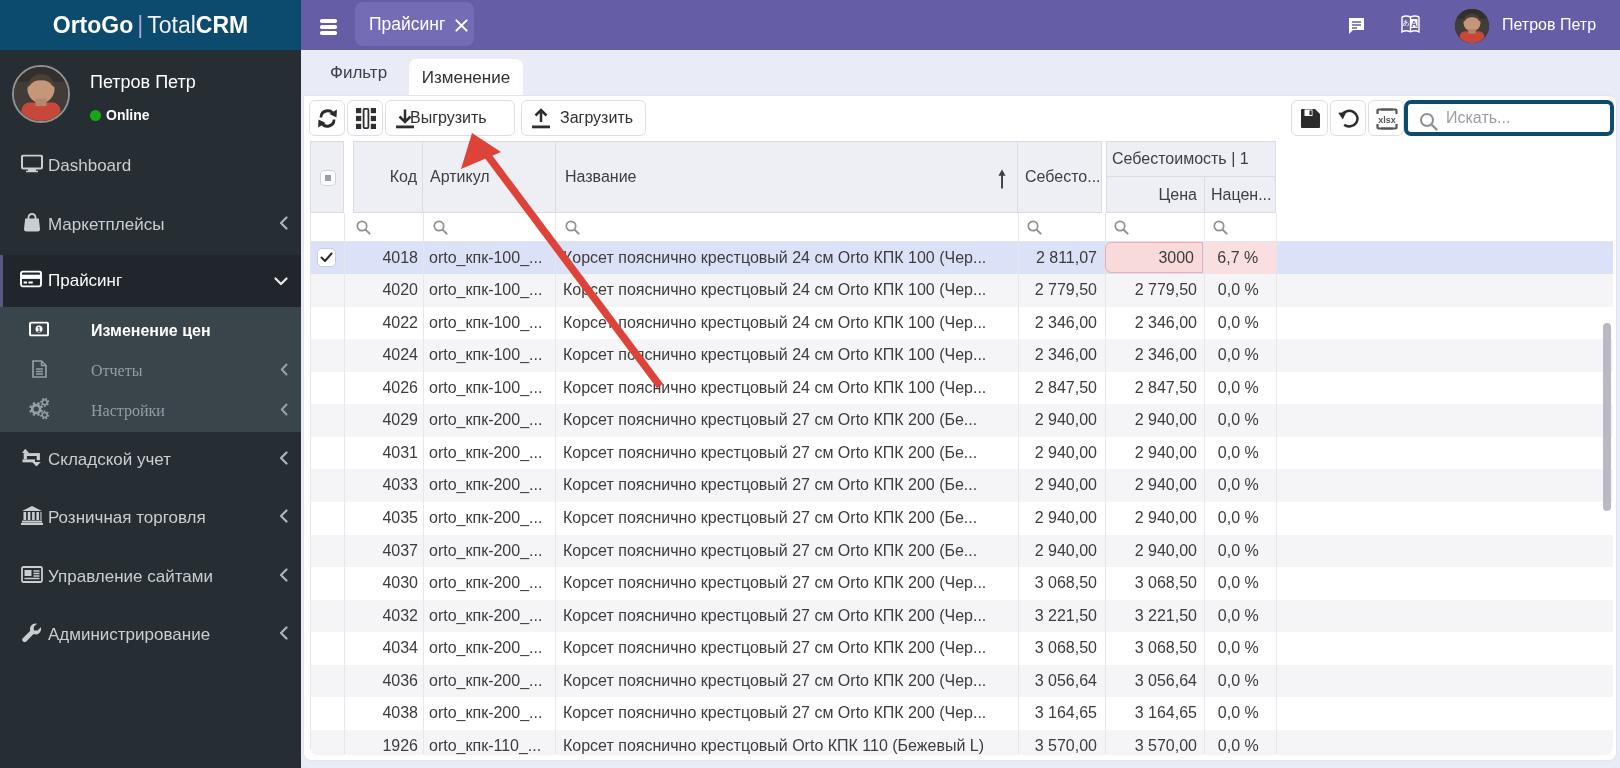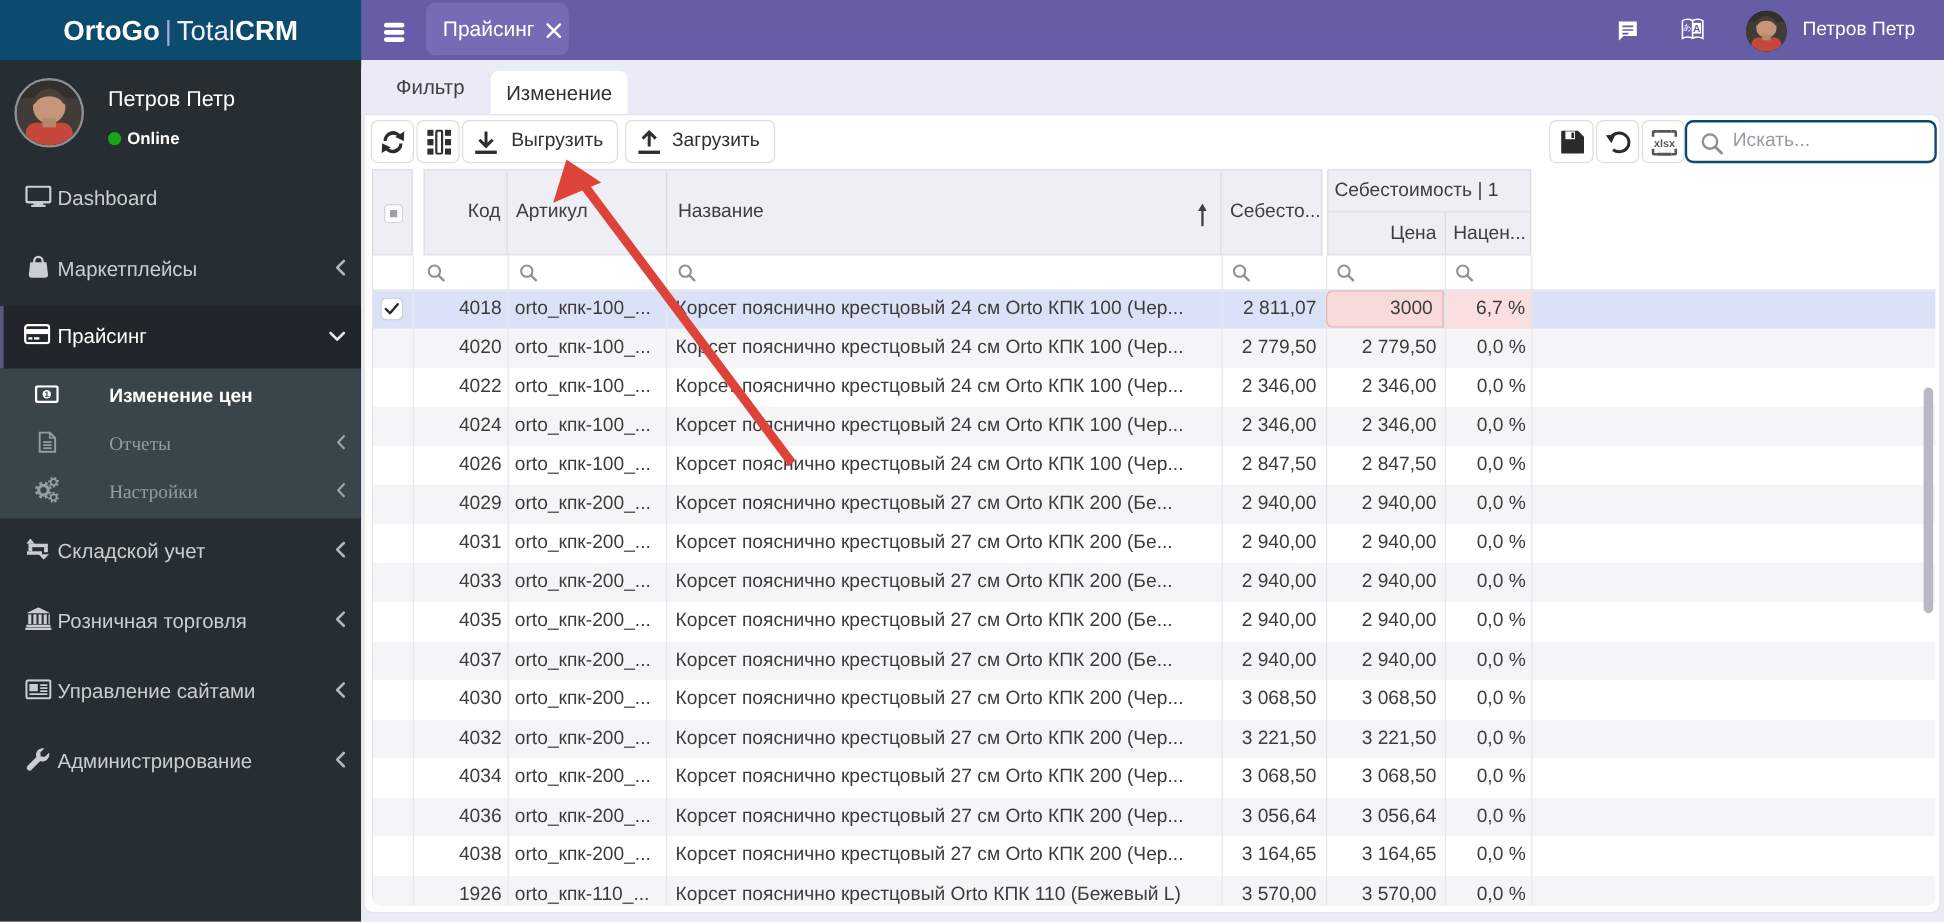--- a/index.html
+++ b/index.html
@@ -39,36 +39,36 @@
 .white{color:#fff;font-weight:700;}
 
 #main{position:absolute;left:301px;top:50px;width:1319px;height:718px;background:#e9ebf6;border-top-left-radius:8px;}
 #tfilter{position:absolute;left:330px;top:50px;width:56px;height:42px;line-height:46px;font-size:17px;color:#3f3f46;}
 #tactive{position:absolute;left:409px;top:59px;width:114px;height:36px;background:#fff;border-radius:7px 7px 0 0;text-align:center;line-height:38px;font-size:17px;color:#2f2f35;}
 #panel{position:absolute;left:303px;top:95px;width:1314px;height:666px;background:#fff;border-radius:8px;border:1px solid #e3e5eb;border-top-left-radius:0;}
 
 .tbtn{position:absolute;top:100px;height:36px;background:#fff;border:1px solid #dcdee3;border-radius:6px;color:#2f2f2f;font-size:16px;}
 .tbtn .lab{position:absolute;left:50px;top:50%;transform:translateY(-50%);}
 
-#search{position:absolute;left:1404px;top:100px;width:210px;height:36px;border:2px solid #0c4a6e;border-radius:7px;background:#fff;}
+#search{position:absolute;left:1404px;top:100px;width:210px;height:36px;border:4px solid #0c4a6e;border-radius:7px;background:#fff;}
 #search .ph{position:absolute;left:38px;top:50%;transform:translateY(-50%);font-size:16px;color:#9a9aa2;}
 .hcell{position:absolute;background:#edeff5;border:1px solid #d9dce4;color:#3d3d42;font-size:16px;}
 .hlab{position:absolute;top:50%;transform:translateY(-50%);}
 .frow{position:absolute;left:310px;top:213px;width:1303px;height:28.5px;background:#fff;border-bottom:1px solid #e4e5ea;}
 .mag{position:absolute;}
 .row{position:absolute;left:310px;width:1303px;height:32.55px;background:#fff;}
 .rodd{background:#f5f5f7;}
 .rsel{background:#dbe2f7;}
 .row .c{position:absolute;top:0;height:32.55px;line-height:32.55px;font-size:16px;color:#3c3c3c;white-space:nowrap;overflow:hidden;}
 .row .c1{left:34px;width:74px;text-align:right;}
 .row .c2{left:119px;width:122px;text-align:left;}
 .row .c3{left:253px;width:450px;text-align:left;}
 .row .c4{left:710px;width:77px;text-align:right;}
 .row .c5{left:796px;width:91px;text-align:right;}
-.row .c6{left:895px;width:66.5px;text-align:right;}
+.row .c6{left:895px;width:66.5px;text-align:center;}
 .row .cb{position:absolute;left:7px;top:6.5px;}
 .pinkb{background:#f9dada;border:1.5px solid #eeacac;border-radius:6px 0 0 6px;z-index:3;}
 .c5.pinkb{left:795px;top:0.5px;width:98px;height:30.5px;line-height:30.5px;padding-right:8px;}
 .pink{background:#fadfe0;z-index:3;}
 .c6.pink{left:894.5px;width:71px;padding-right:4.5px;height:32.55px;}
 .vline{position:absolute;top:213px;width:1px;height:541px;background:#e7e7eb;z-index:1;}
 #vsb{position:absolute;left:1603px;top:323px;width:8px;height:188px;background:#b9bac1;border-radius:4px;}
 </style>
 </head>
 <body>
@@ -258,21 +258,21 @@
         <rect x="14.8" y="7.9" width="5.2" height="5.2"></rect>
         <rect x="14.8" y="15.8" width="5.2" height="5.2"></rect>
       </g>
     </svg>
   </div>
 <div class="tbtn" style="left:385px;width:130px;">
     <svg style="position:absolute;left:8px;top:7px" width="22" height="22" viewBox="0 0 22 22">
       <path d="M11 1.5 V13 M5.5 8.5 L11 14 L16.5 8.5" stroke="#2f2f2f" stroke-width="2.5" fill="none"></path>
       <rect x="2" y="17.5" width="18" height="2.8" fill="#2f2f2f"></rect>
     </svg>
-    <span class="lab" style="left:40px;">Выгрузить</span>
+    <span class="lab" style="left:24px;">Выгрузить</span>
   </div>
 <div class="tbtn" style="left:521px;width:125px;">
     <svg style="position:absolute;left:8px;top:7px" width="22" height="22" viewBox="0 0 22 22">
       <path d="M11 14 V2.5 M5.5 7.5 L11 2 L16.5 7.5" stroke="#2f2f2f" stroke-width="2.5" fill="none"></path>
       <rect x="2" y="17.5" width="18" height="2.8" fill="#2f2f2f"></rect>
     </svg>
     <span class="lab" style="left:38px;">Загрузить</span>
   </div>
 
 <div class="tbtn" style="left:1291px;width:37px;">

